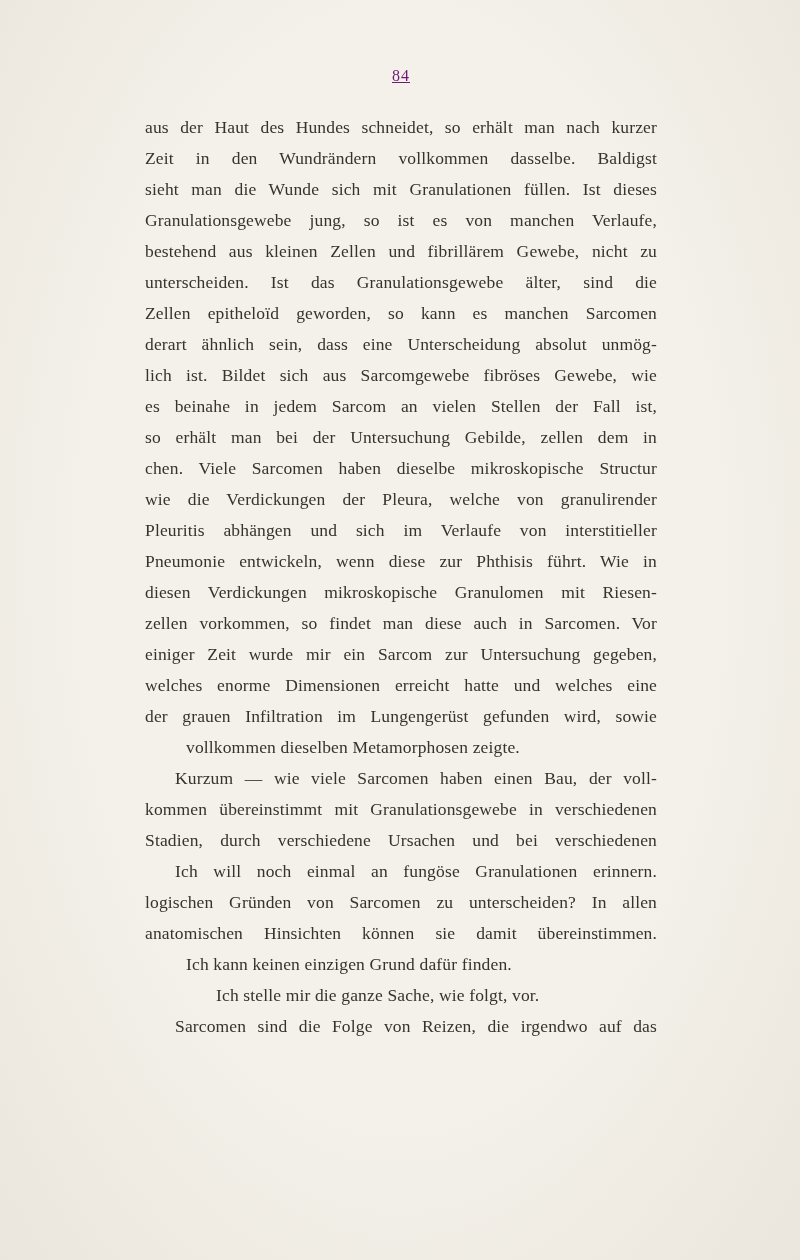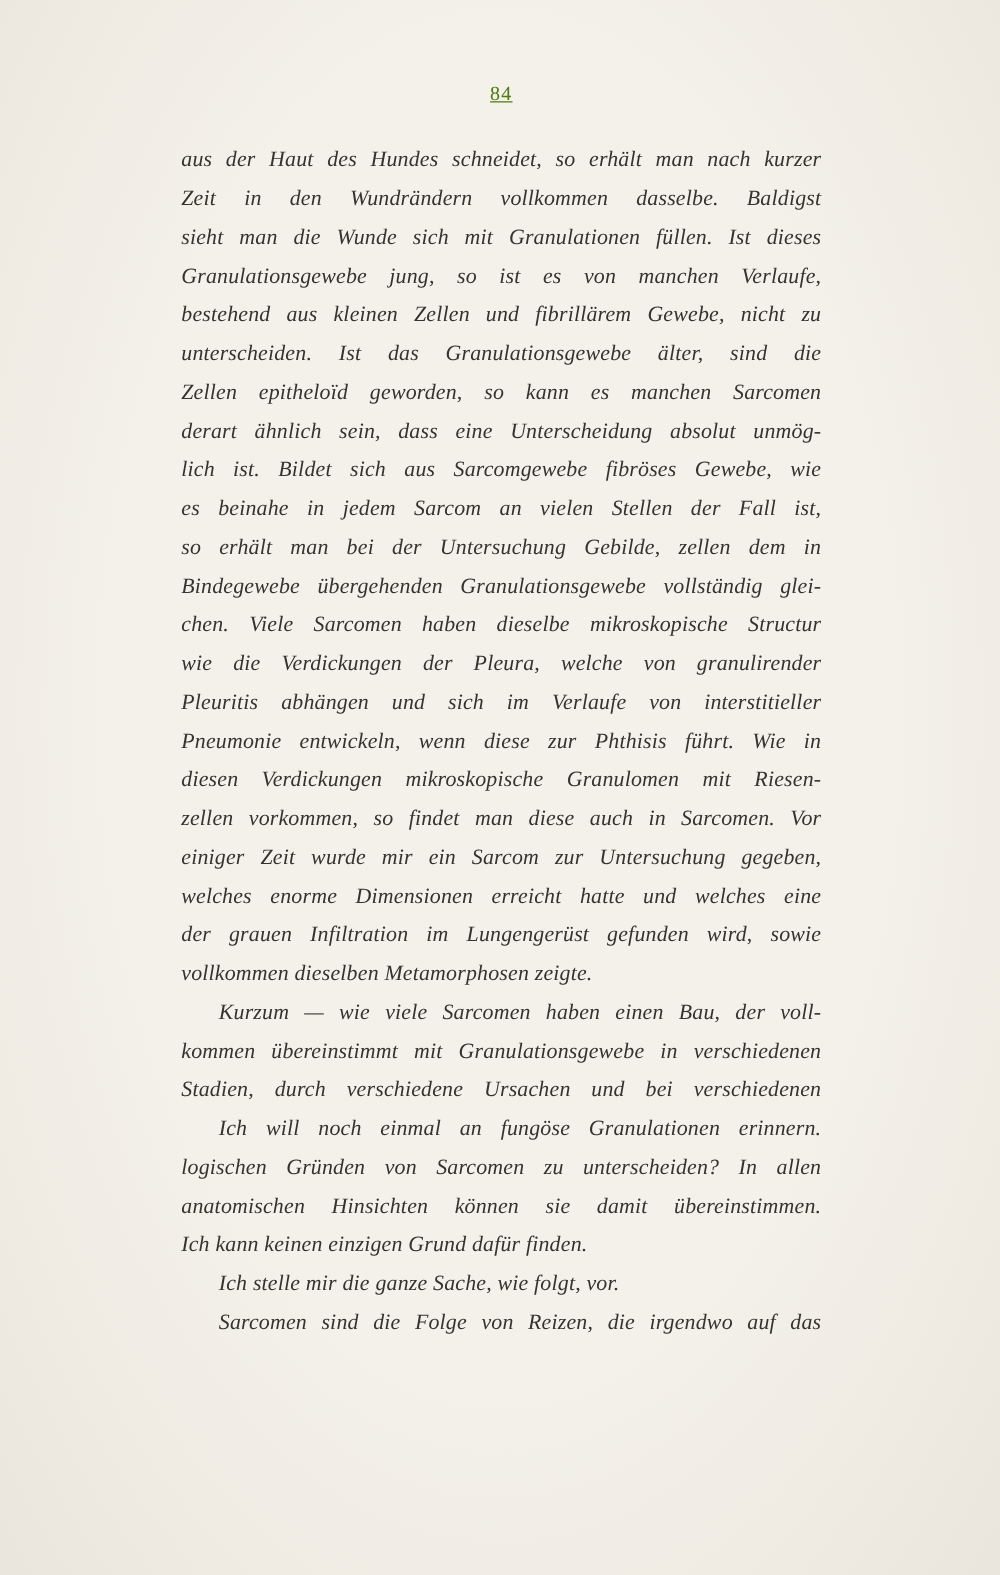--- a/index.html
+++ b/index.html
@@ -20,37 +20,37 @@
     left: 145px;
     top: 66px;
     width: 512px;
   }
   .page-number {
     text-align: center;
     font-size: 16px;
     line-height: 20px;
     letter-spacing: 1px;
     margin-bottom: 26px;
-    color: #4d7c0f;
+    color: #701a75;
     text-decoration: underline;
   }
   .paragraph {
     margin: 0;
   }
   .line {
     font-size: 17.5px;
     line-height: 31px;
     white-space: normal;
     text-align: justify;
     text-align-last: justify;
     letter-spacing: 0.15px;
-    font-style: italic;
   }
   .line.last {
     text-align-last: left;
+    margin-left: 41px;
   }
   .line.indent {
     padding-left: 30px;
   }
 </style>
 </head>
 <body>
 
 <div class="scan-page">
   <div class="page-number">84</div>
@@ -60,21 +60,20 @@
         <div class="line">Zeit in den Wundrändern vollkommen dasselbe. Baldigst</div>
         <div class="line">sieht man die Wunde sich mit Granulationen füllen. Ist dieses</div>
         <div class="line">Granulationsgewebe jung, so ist es von manchen Verlaufe,</div>
         <div class="line">bestehend aus kleinen Zellen und fibrillärem Gewebe, nicht zu</div>
         <div class="line">unterscheiden. Ist das Granulationsgewebe älter, sind die</div>
         <div class="line">Zellen epitheloïd geworden, so kann es manchen Sarcomen</div>
         <div class="line">derart ähnlich sein, dass eine Unterscheidung absolut unmög-</div>
         <div class="line">lich ist. Bildet sich aus Sarcomgewebe fibröses Gewebe, wie</div>
         <div class="line">es beinahe in jedem Sarcom an vielen Stellen der Fall ist,</div>
         <div class="line">so erhält man bei der Untersuchung Gebilde, zellen dem in</div>
-        <div class="line">Bindegewebe übergehenden Granulationsgewebe vollständig glei-</div>
         <div class="line">chen. Viele Sarcomen haben dieselbe mikroskopische Structur</div>
         <div class="line">wie die Verdickungen der Pleura, welche von granulirender</div>
         <div class="line">Pleuritis abhängen und sich im Verlaufe von interstitieller</div>
         <div class="line">Pneumonie entwickeln, wenn diese zur Phthisis führt. Wie in</div>
         <div class="line">diesen Verdickungen mikroskopische Granulomen mit Riesen-</div>
         <div class="line">zellen vorkommen, so findet man diese auch in Sarcomen. Vor</div>
         <div class="line">einiger Zeit wurde mir ein Sarcom zur Untersuchung gegeben,</div>
         <div class="line">welches enorme Dimensionen erreicht hatte und welches eine</div>
         <div class="line">der grauen Infiltration im Lungengerüst gefunden wird, sowie</div>
         <div class="line last">vollkommen dieselben Metamorphosen zeigte.</div>

